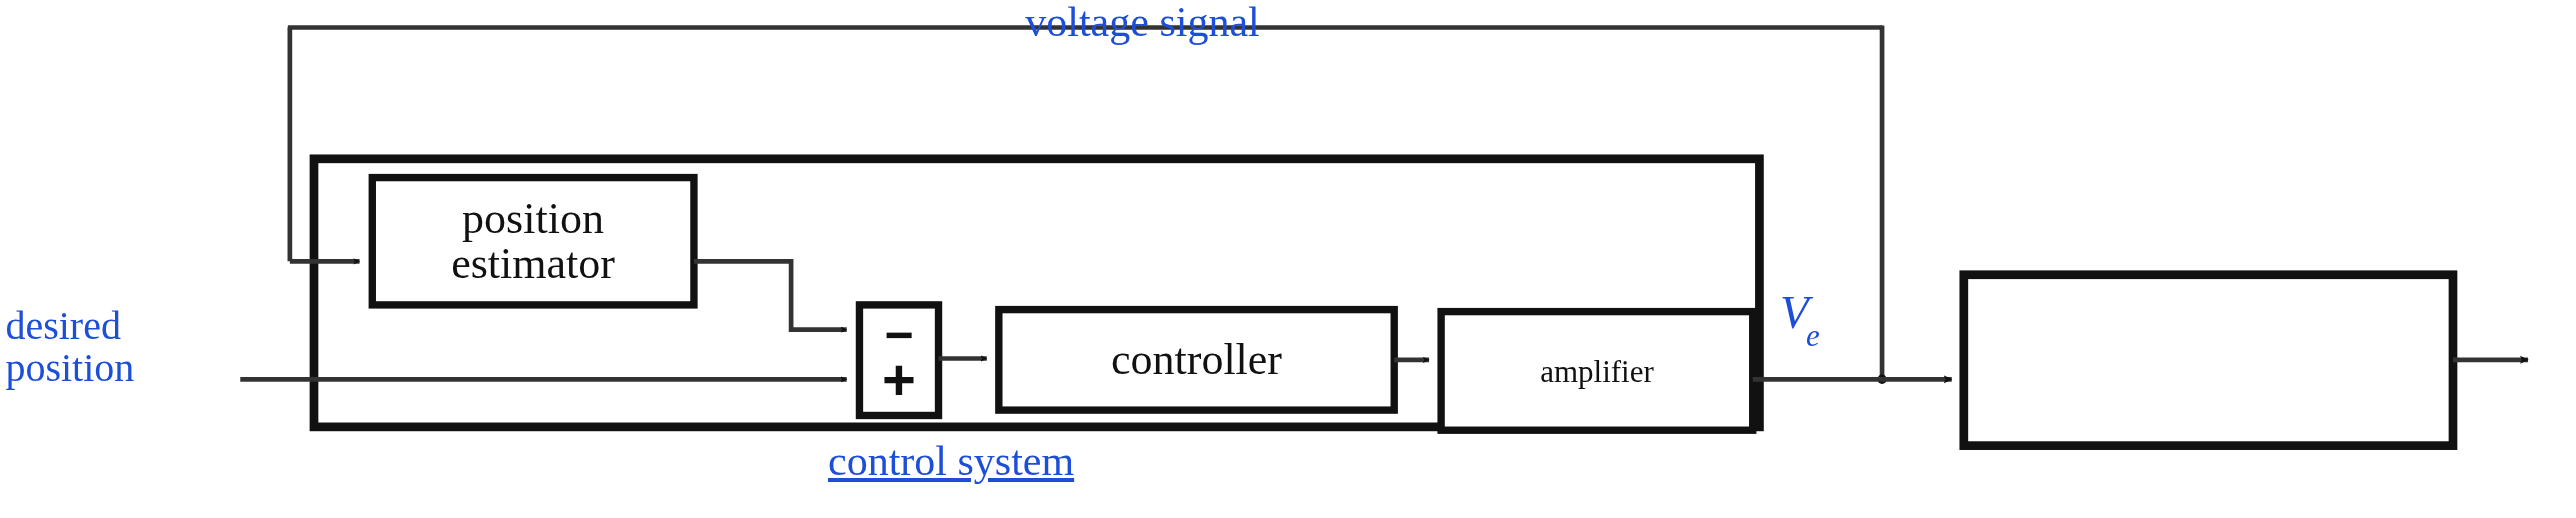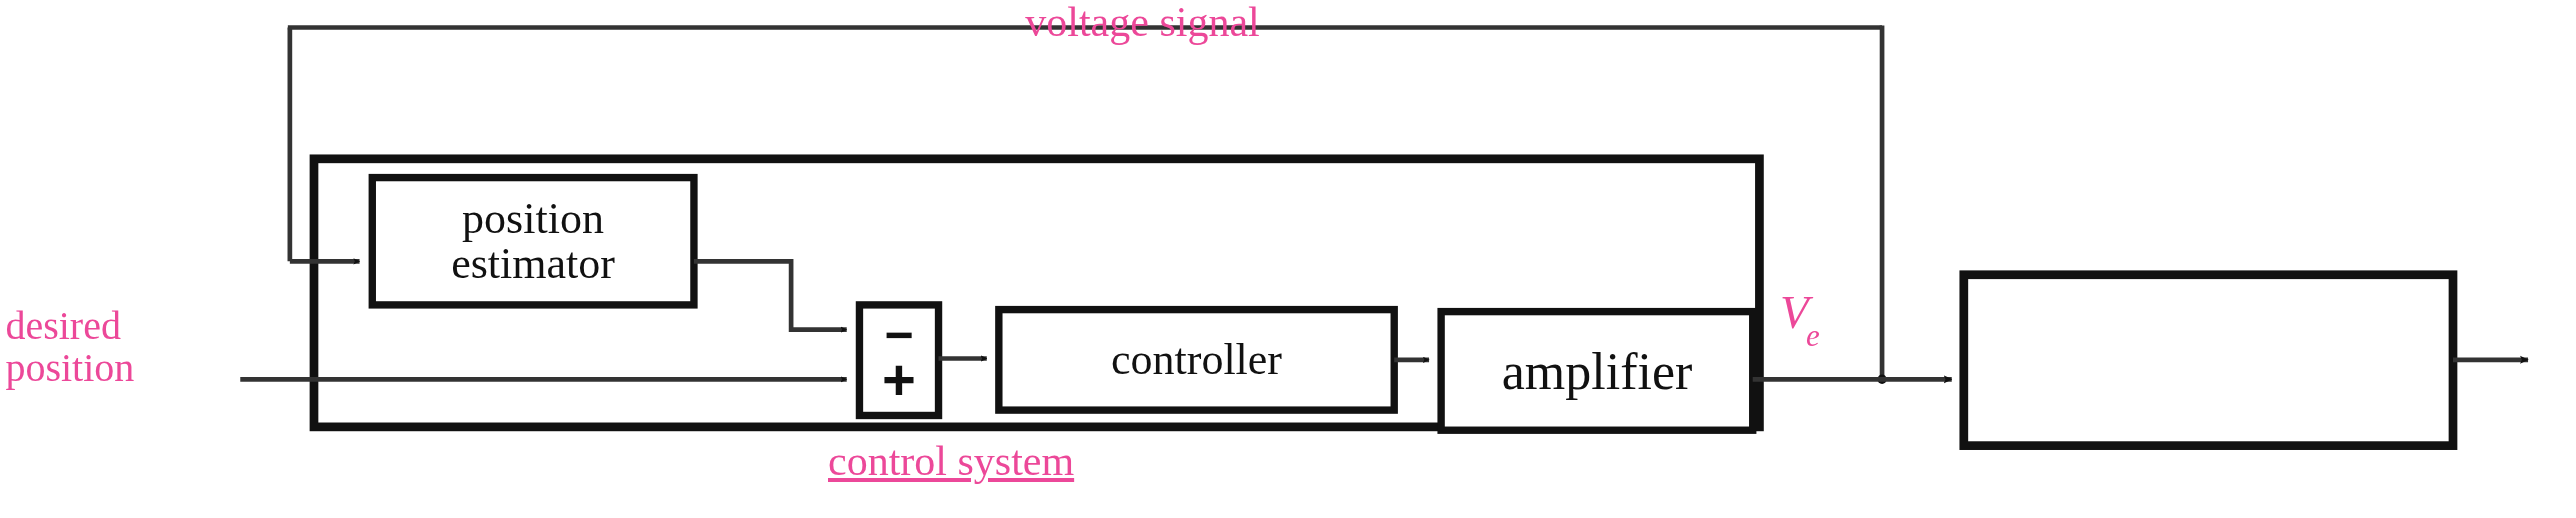--- a/index.html
+++ b/index.html
@@ -32,28 +32,28 @@
     justify-content: center;
     text-align: center;
     color: #111111;
     font-family: "Liberation Serif", "DejaVu Serif", serif;
     line-height: 1.02;
     white-space: pre-line;
     pointer-events: none;
   }
   .free-label {
     position: absolute;
-    color: #ec4899;
+    color: #1d4ed8;
     font-family: "Liberation Serif", "DejaVu Serif", serif;
     line-height: 1.05;
     white-space: pre-line;
   }
   #label-position-estimator { left: 372px; top: 178px; width: 322px; height: 127px; font-size: 44px; }
   #label-controller        { left: 999px; top: 310px; width: 395px; height: 101px; font-size: 44px; }
-  #label-amplifier         { left: 1441px; top: 312px; width: 312px; height: 119px; font-size: 52px; text-align: right; }
+  #label-amplifier         { left: 1441px; top: 312px; width: 312px; height: 119px; font-size: 31px; text-align: right; }
   #label-piezo-actuator    { left: 1964px; top: 275px; width: 489px; height: 171px; font-size: 47px; }
 
   #label-voltage-signal {
     left: 908px; top: 0px; width: 469px;
     font-size: 42px; text-align: center;
   }
   #label-control-system {
     left: 828px; top: 439px; width: 469px;
     font-size: 42px; text-align: left; text-decoration: underline;
   }

